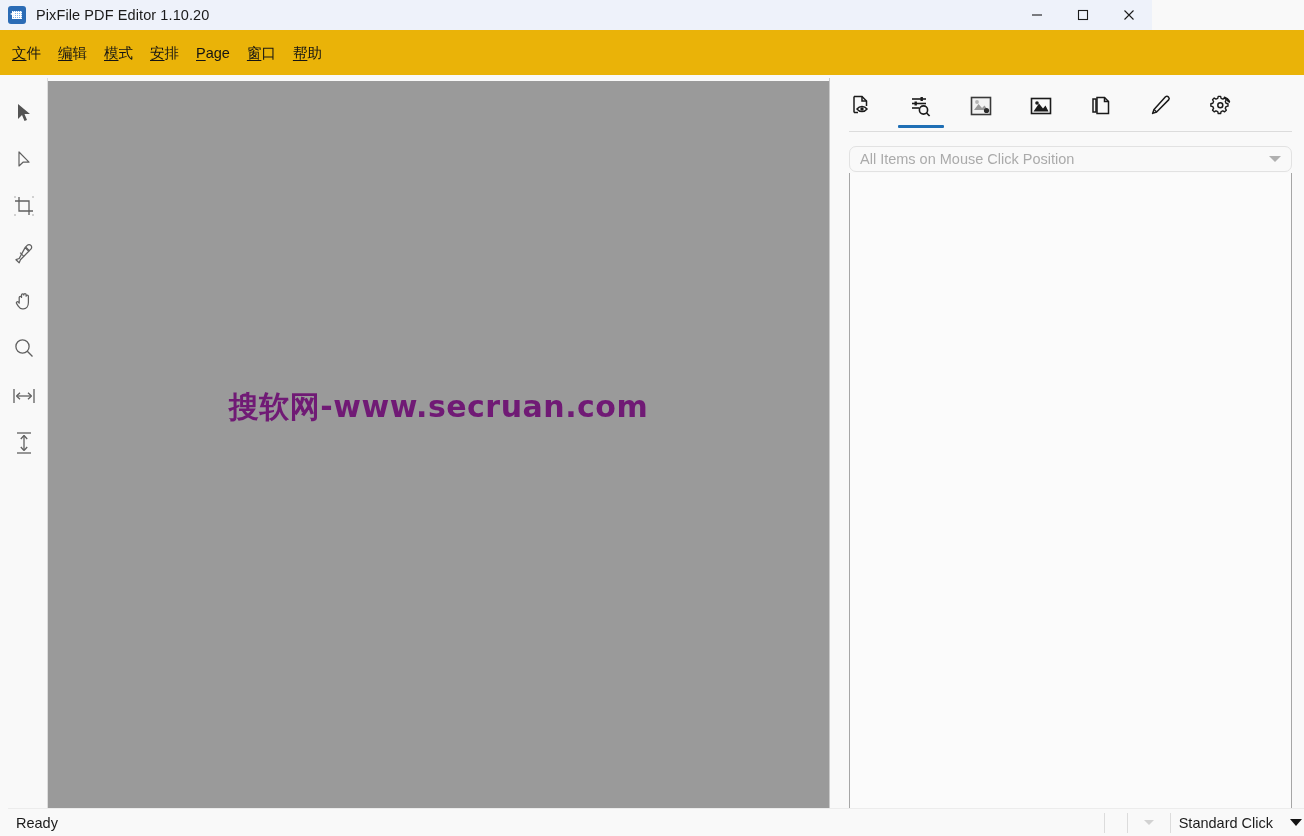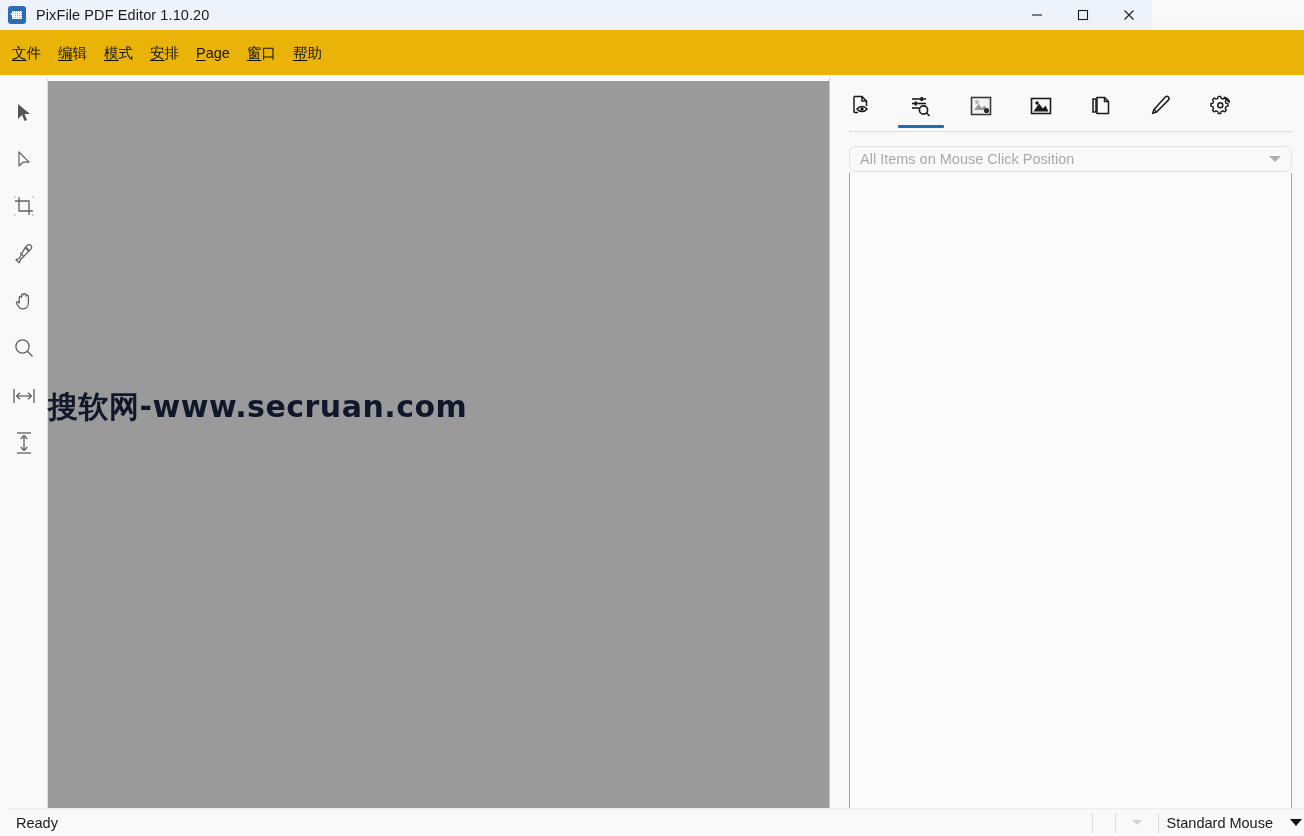--- a/index.html
+++ b/index.html
@@ -119,24 +119,25 @@
   .canvas-doc {
     position: absolute;
     left: 0; top: 3px;
     width: 781px; height: 727px;
     background: #9a9a9a;
   }
   .watermark {
     position: absolute;
     left: 0; right: 0;
     top: 306px;
+    text-align: center;
     font-family: "DejaVu Sans", sans-serif;
     font-size: 30px;
     font-weight: 700;
-    color: #0f172a;
+    color: #701a75;
     letter-spacing: 0.5px;
     white-space: nowrap;
     user-select: none;
   }
 
   
   .right-panel {
     position: absolute;
     left: 831px; top: 78px;
     width: 473px; height: 730px;
@@ -497,21 +498,21 @@
   <div class="statusbar">
     <div class="status-text">Ready</div>
     <div class="status-right">
       <div class="sb-sep"></div>
       <div class="sb-slot"></div>
       <div class="sb-sep"></div>
       <div class="sb-arrow-disabled">
         <i></i>
       </div>
       <div class="sb-sep"></div>
-      <div class="sb-mode">Standard Mouse</div>
+      <div class="sb-mode">Standard Click</div>
       <div class="sb-mode-arrow">
         <i></i>
       </div>
       <div class="sb-sep"></div>
     </div>
   </div>
 
 </div>
 
 </body></html>

